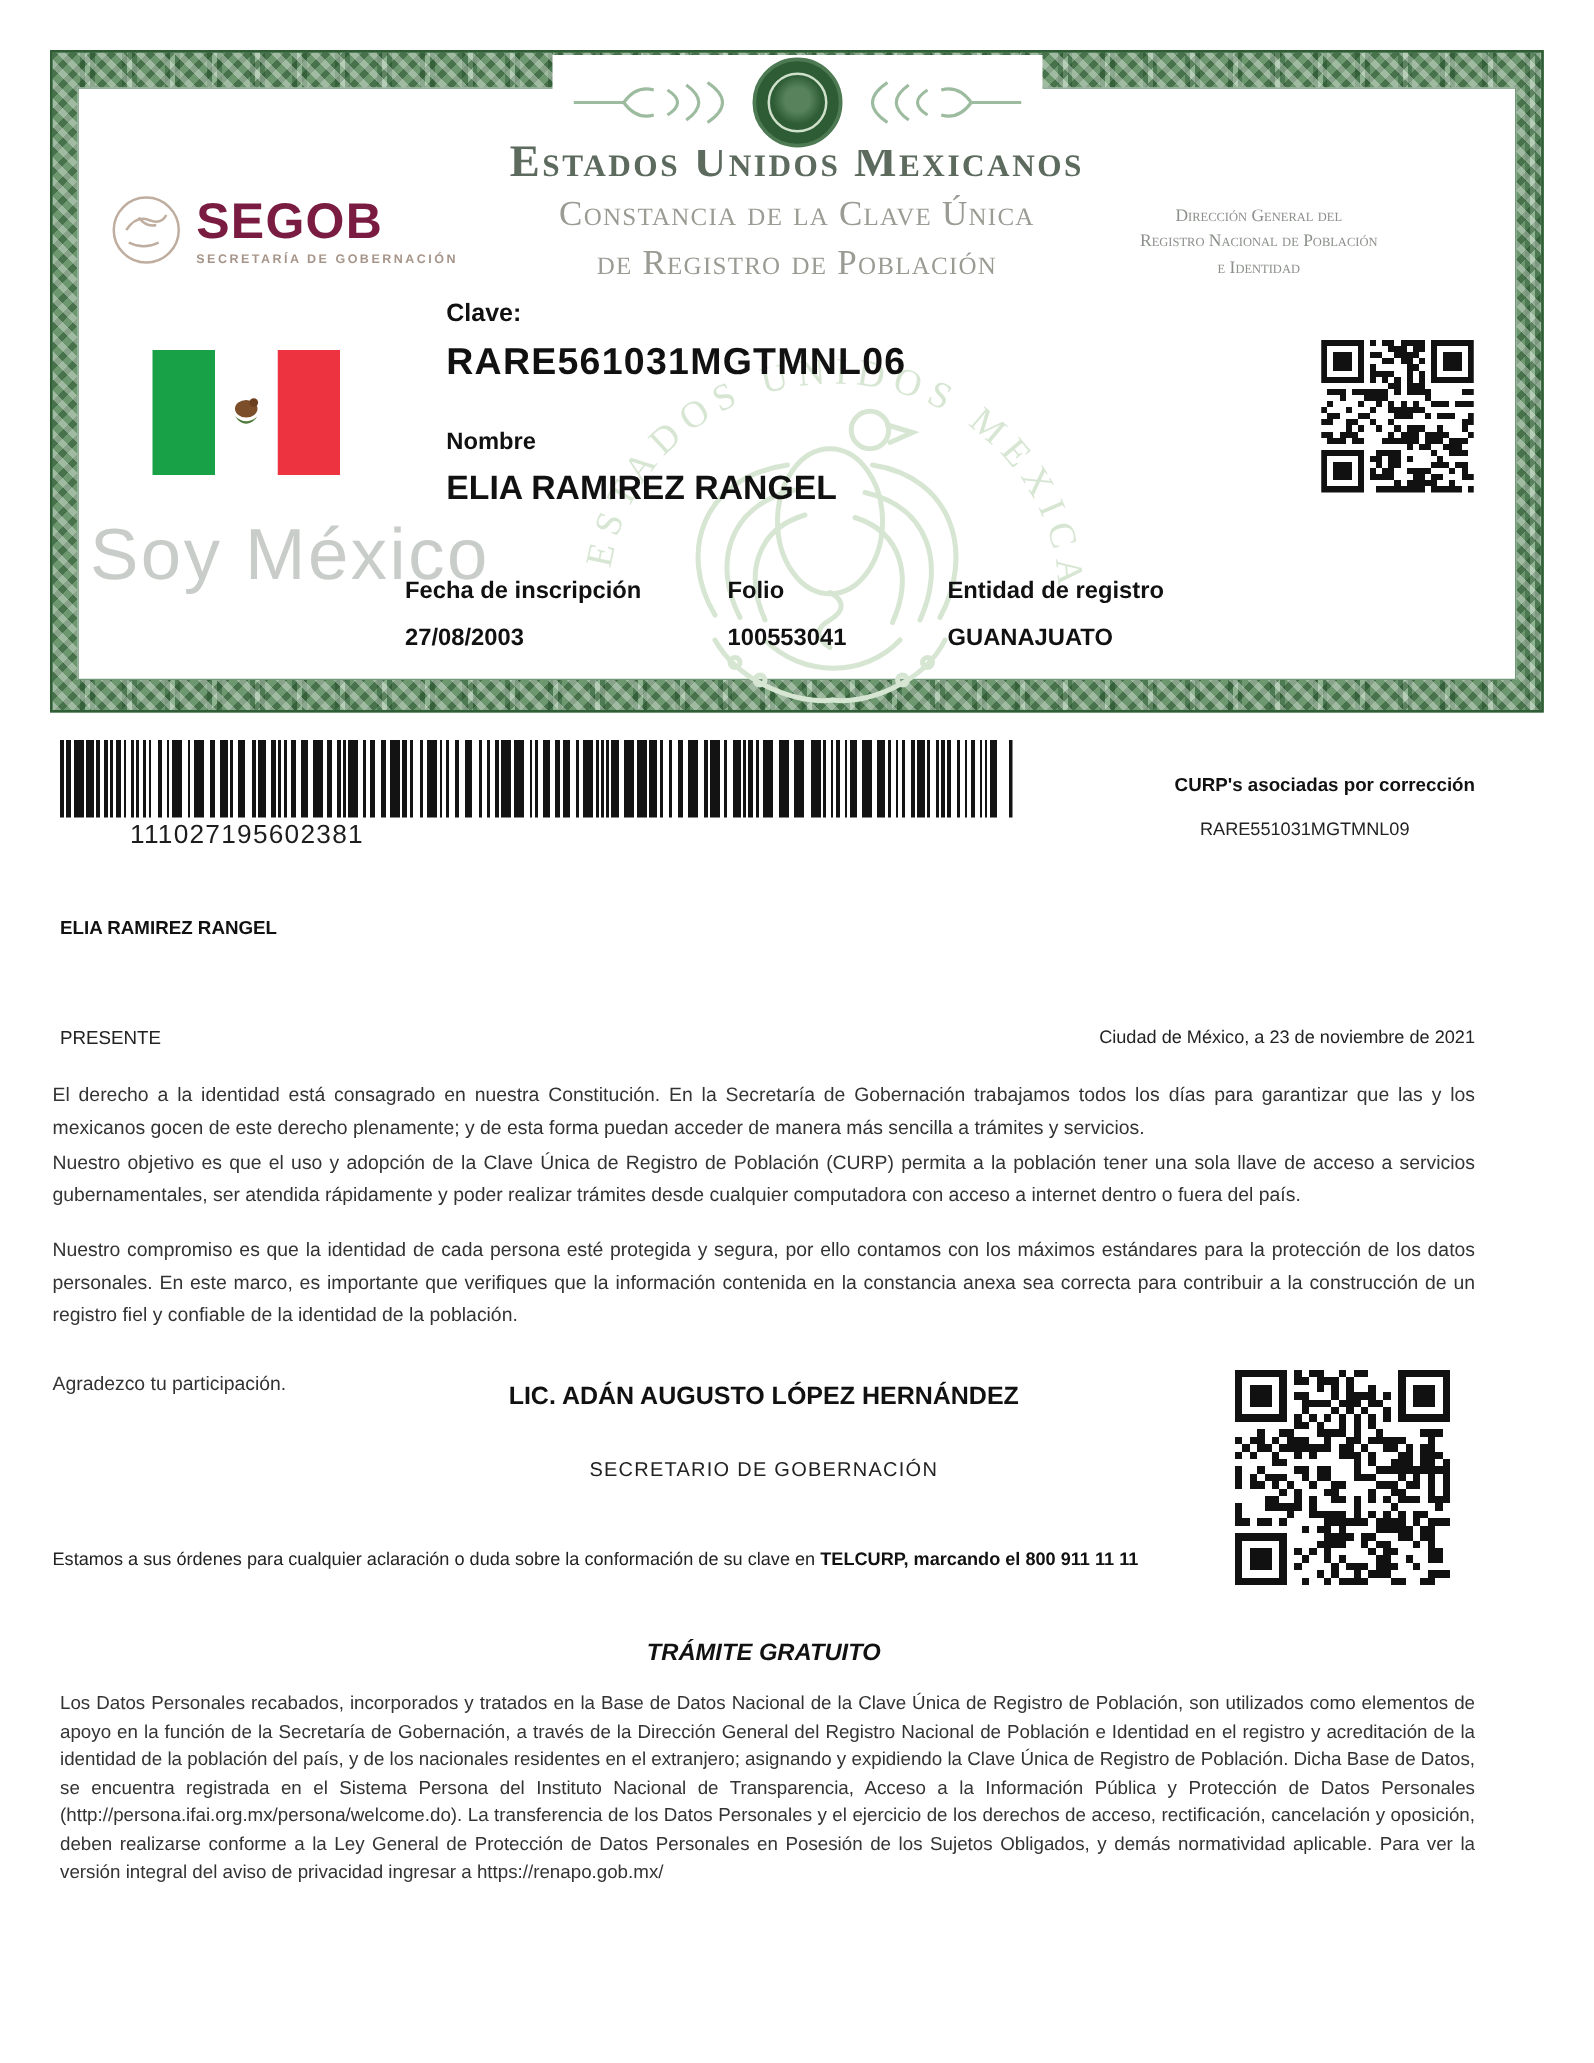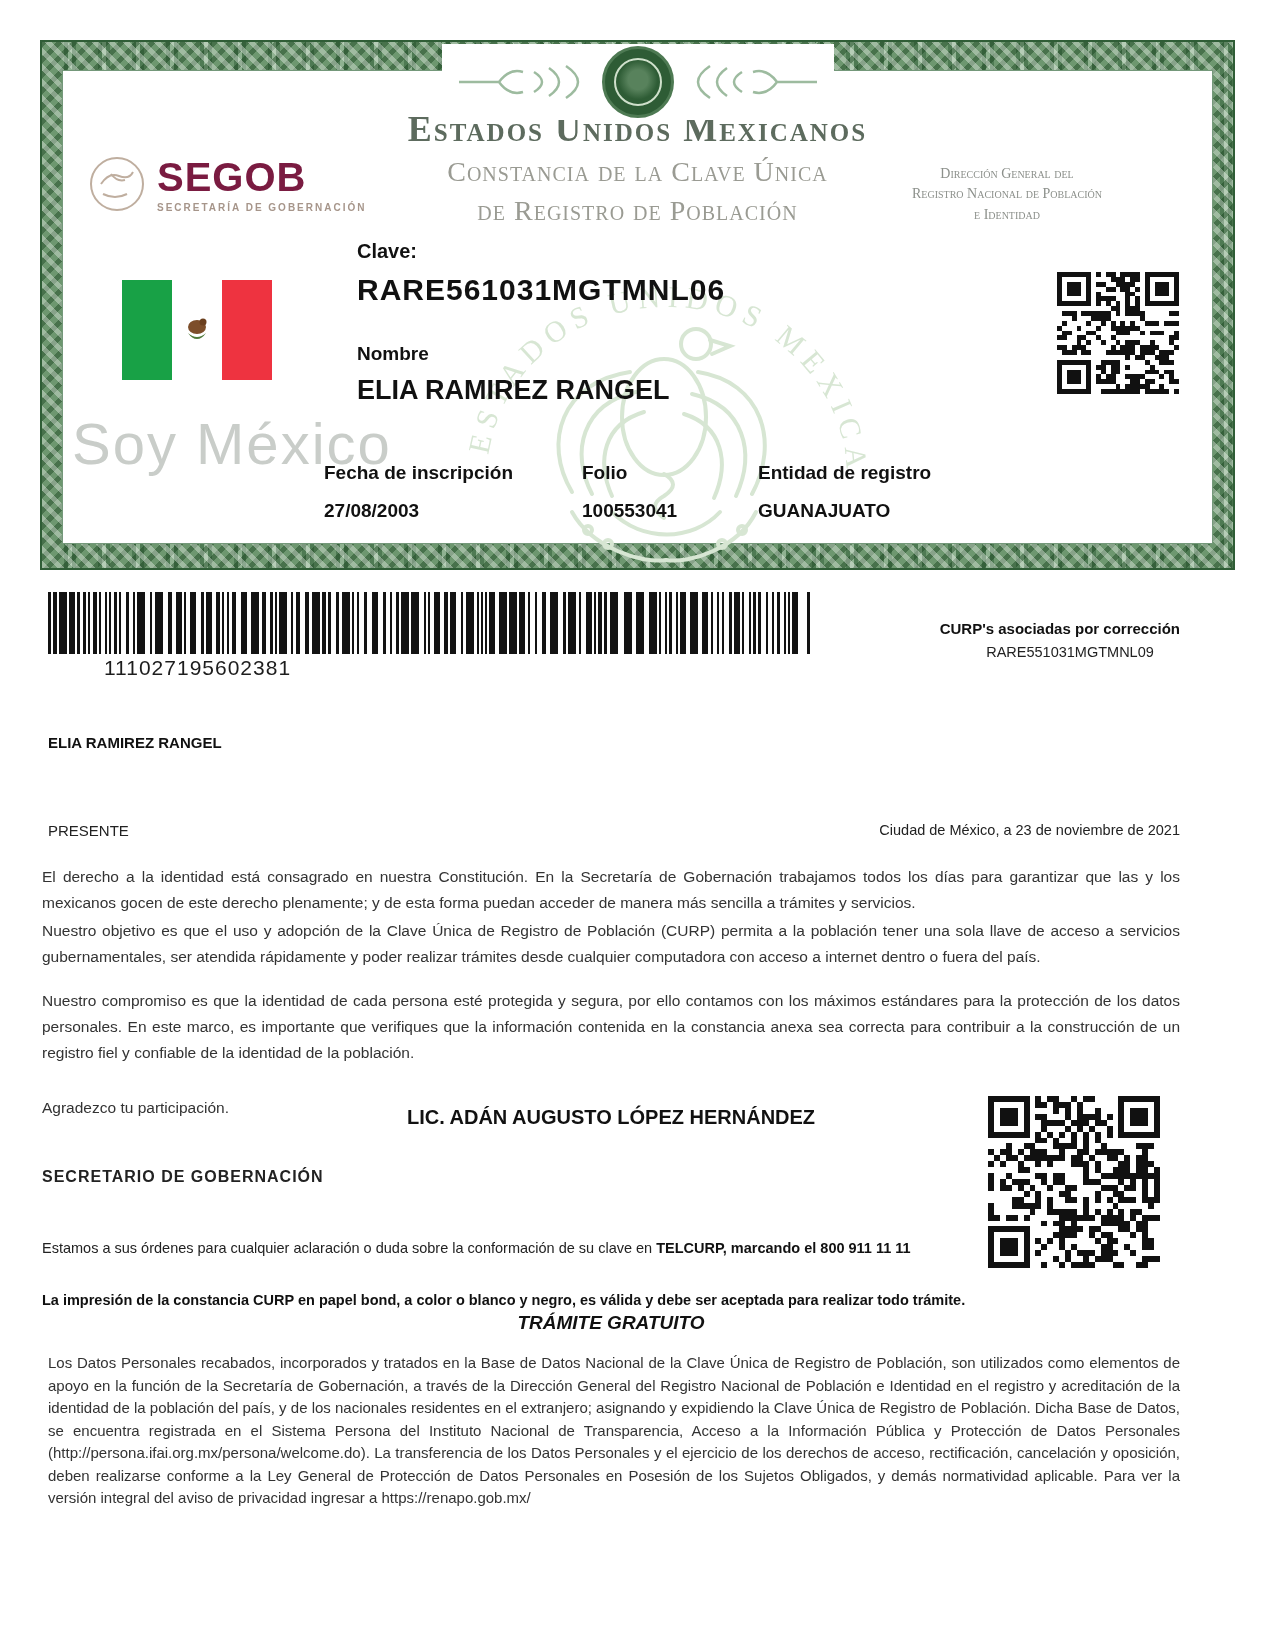--- a/index.html
+++ b/index.html
@@ -65,35 +65,35 @@
   .qr-top{position:absolute;left:1015px;top:230px;width:122px;height:122px;}
   .qr-bottom{position:absolute;left:988px;top:1096px;width:172px;height:172px;}
 
   
   .barcode{position:absolute;left:48px;top:592px;width:762px;height:62px;background:#fff;}
   .barcode svg{display:block;width:100%;height:100%;}
   .barcode-num{position:absolute;left:104px;top:656px;font-size:21px;color:#1d1d1d;letter-spacing:1px;}
 
   .curps{position:absolute;left:900px;top:620px;width:280px;}
   .curps-label{font-size:15px;font-weight:700;color:#111;text-align:right;}
-  .curps-value{font-size:14.5px;color:#222;margin-top:7px;margin-left:auto;width:220px;text-align:center;}
+  .curps-value{font-size:14.5px;color:#222;margin-top:19px;margin-left:auto;width:220px;}
 
   
   .recipient{position:absolute;left:48px;top:734px;font-size:15px;font-weight:700;color:#111;}
   .presente{position:absolute;left:48px;top:822px;font-size:15px;color:#222;}
   .dateline{position:absolute;left:600px;top:822px;width:580px;text-align:right;font-size:14.5px;color:#222;}
   .para{position:absolute;left:42px;width:1138px;font-size:15.5px;line-height:26px;color:#333;text-align:justify;}
   .p1{top:848px;}
   .p2{top:902px;}
   .p3{top:972px;}
   .thanks{position:absolute;left:42px;top:1099px;font-size:15.5px;color:#333;}
   .signer-name{position:absolute;left:42px;top:1106px;width:1138px;text-align:center;
                font-size:20px;font-weight:700;color:#111;letter-spacing:0;}
-  .signer-title{position:absolute;left:42px;top:1168px;width:1138px;
-                font-size:16px;color:#222;letter-spacing:1px;font-weight:bold;}
+  .signer-title{position:absolute;left:42px;top:1168px;width:1138px;text-align:center;
+                font-size:16px;color:#222;letter-spacing:1px;}
   .contact{position:absolute;left:42px;top:1240px;font-size:14.5px;color:#222;}
   .contact b{color:#111;}
   .printnote{position:absolute;left:42px;top:1292px;font-size:14.5px;font-weight:700;color:#111;}
   .gratuito{position:absolute;left:42px;top:1312px;width:1138px;text-align:center;
             font-size:19px;font-weight:700;color:#111;font-style:italic;}
   .privacy{position:absolute;left:48px;top:1352px;width:1132px;font-size:15px;line-height:22.5px;
            color:#333;text-align:justify;}
 </style>
 </head>
 <body>
@@ -1064,17 +1064,16 @@
         <rect x="22" y="28" width="1" height="1"></rect>
         <rect x="25" y="28" width="1" height="1"></rect>
         <rect x="26" y="28" width="1" height="1"></rect>
       </svg>
     </div>
 
   <div class="contact">
     <span>Estamos a sus órdenes para cualquier aclaración o duda sobre la conformación de su clave en </span><b>TELCURP, marcando el 800 911 11 11</b>
   </div>
 
-  <div class="printnote">La impresión de la constancia CURP en papel bond, a color o blanco y negro, es válida y debe ser aceptada para realizar todo trámite.</div>
   <div class="gratuito">TRÁMITE GRATUITO</div>
   <div class="privacy">Los Datos Personales recabados, incorporados y tratados en la Base de Datos Nacional de la Clave Única de Registro de Población, son utilizados como elementos de apoyo en la función de la Secretaría de Gobernación, a través de la Dirección General del Registro Nacional de Población e Identidad en el registro y acreditación de la identidad de la población del país, y de los nacionales residentes en el extranjero; asignando y expidiendo la Clave Única de Registro de Población. Dicha Base de Datos, se encuentra registrada en el Sistema Persona del Instituto Nacional de Transparencia, Acceso a la Información Pública y Protección de Datos Personales (http://persona.ifai.org.mx/persona/welcome.do). La transferencia de los Datos Personales y el ejercicio de los derechos de acceso, rectificación, cancelación y oposición, deben realizarse conforme a la Ley General de Protección de Datos Personales en Posesión de los Sujetos Obligados, y demás normatividad aplicable. Para ver la versión integral del aviso de privacidad ingresar a https://renapo.gob.mx/</div>
 
 </div>
 
 </body></html>

